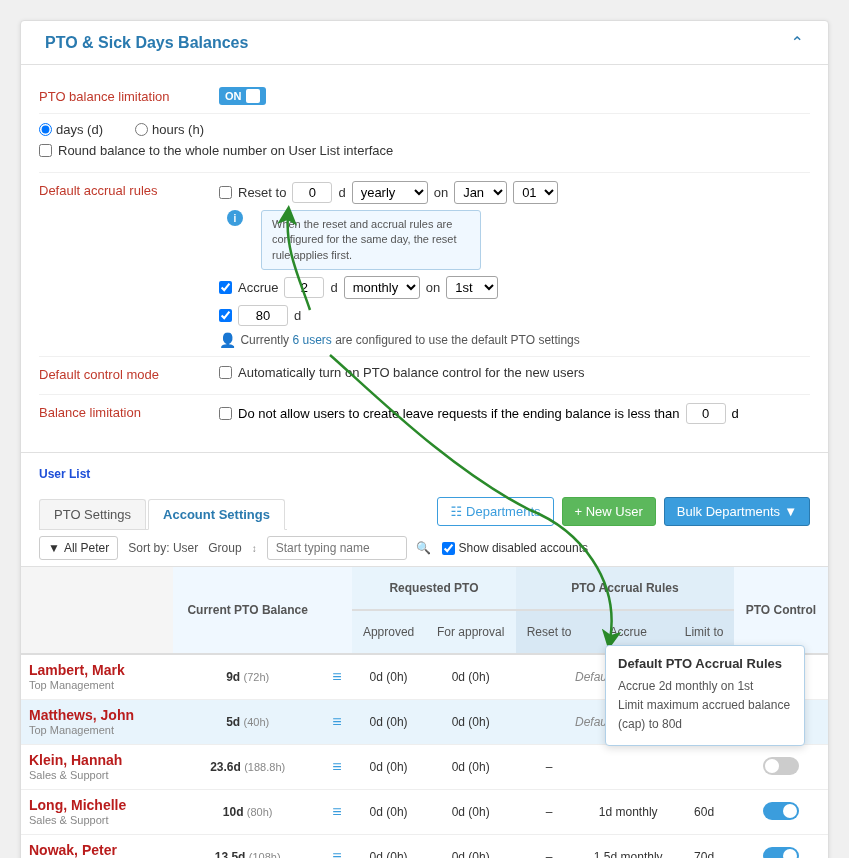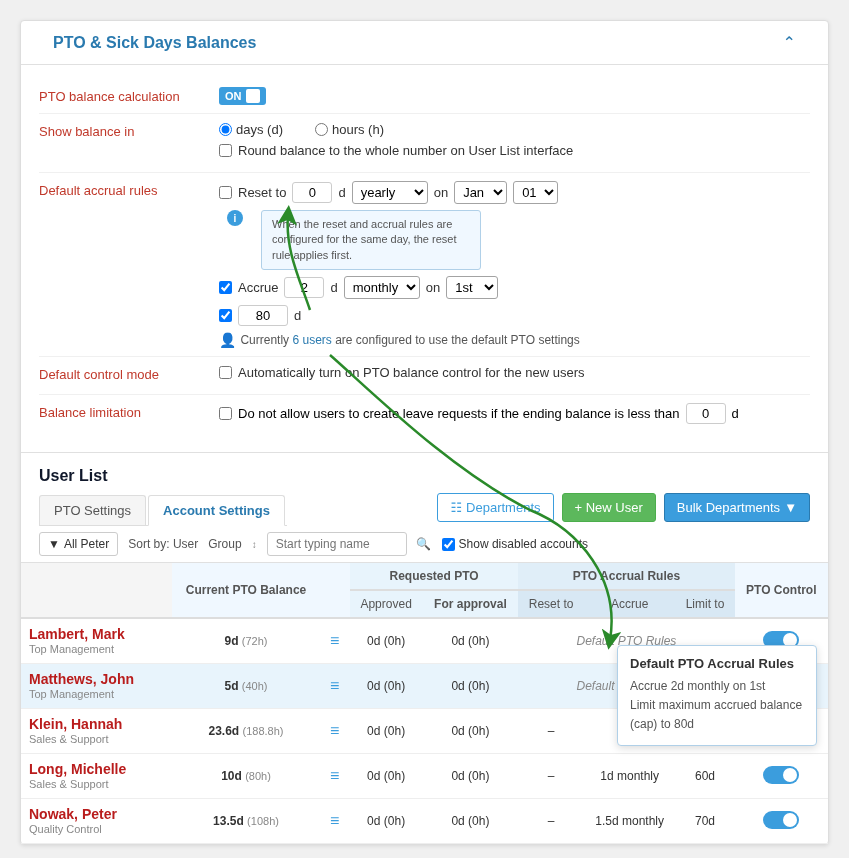--- a/index.html
+++ b/index.html
@@ -1,20 +1,20 @@
 <!DOCTYPE html>
 <html><head>
   <meta charset="utf-8">
   <style>
     * { box-sizing: border-box; margin: 0; padding: 0; }
     body { font-family: Arial, sans-serif; font-size: 13px; background: #f0f0f0; display: flex; justify-content: center; align-items: flex-start; padding: 20px; }
     .container { width: 809px; background: #fff; border: 1px solid #ddd; border-radius: 4px; padding: 0; box-shadow: 0 1px 4px rgba(0,0,0,0.1); }
     
     
-    .section-header { display: flex; justify-content: space-between; align-items: center; padding: 12px 32px; border-bottom: 1px solid #e0e0e0; }
+    .section-header { display: flex; justify-content: space-between; align-items: center; padding: 12px 24px; border-bottom: 1px solid #e0e0e0; }
     .section-title { color: #2a7aaf; font-size: 16px; font-weight: bold; }
     .collapse-btn { color: #2a7aaf; background: none; border: none; font-size: 16px; cursor: pointer; }
     
     
     .settings-area { padding: 14px 18px; }
     .setting-row { display: flex; align-items: flex-start; padding: 8px 0; border-bottom: 1px solid #f0f0f0; }
     .setting-label { width: 180px; color: #c0392b; font-size: 13px; padding-top: 2px; flex-shrink: 0; }
     .setting-content { flex: 1; }
     
     
@@ -35,21 +35,21 @@
     .info-box { background: #f0f8ff; border: 1px solid #b0d0e8; border-radius: 3px; padding: 6px 10px; margin-left: 10px; font-size: 11px; color: #555; max-width: 220px; line-height: 1.4; }
     .info-icon { display: inline-flex; align-items: center; justify-content: center; width: 16px; height: 16px; background: #3b9ddd; color: #fff; border-radius: 50%; font-size: 10px; font-weight: bold; margin-right: 4px; }
     
     
     .user-info { color: #555; font-size: 12px; display: flex; align-items: center; gap: 4px; margin-top: 4px; }
     .user-icon { color: #3b9ddd; font-size: 14px; }
     .user-info a { color: #2a7aaf; text-decoration: none; }
     
     
     .user-list-header { padding: 14px 18px 0; }
-    .user-list-title { font-size: 16px; font-weight: bold; color: #0f172a; margin-bottom: 8px; }
+    .user-list-title { font-size: 12px; font-weight: bold; color: #1d4ed8; margin-bottom: 16px; }
     
     
     .tabs { display: flex; gap: 0; border-bottom: 1px solid #ddd; }
     .tab { padding: 7px 14px; font-size: 13px; cursor: pointer; border: 1px solid #ddd; border-bottom: none; background: #f5f5f5; color: #555; border-radius: 3px 3px 0 0; margin-right: 2px; }
     .tab.active { background: #fff; color: #2a7aaf; font-weight: bold; border-bottom: 1px solid #fff; margin-bottom: -1px; }
     
     
     .toolbar { display: flex; align-items: center; justify-content: flex-end; gap: 8px; padding: 10px 18px; }
     .btn { padding: 6px 12px; border-radius: 3px; border: 1px solid transparent; font-size: 13px; cursor: pointer; display: flex; align-items: center; gap: 4px; }
     .btn-outline { background: #fff; border-color: #3b9ddd; color: #3b9ddd; }
@@ -59,21 +59,21 @@
     
     .filter-row { display: flex; align-items: center; gap: 10px; padding: 6px 18px; border-bottom: 1px solid #e0e0e0; }
     .filter-btn { display: flex; align-items: center; gap: 4px; border: 1px solid #ccc; border-radius: 3px; padding: 4px 8px; background: #fff; font-size: 12px; cursor: pointer; color: #333; }
     .search-input { border: 1px solid #ccc; border-radius: 3px; padding: 4px 8px; font-size: 12px; width: 140px; }
     .sort-label { font-size: 12px; color: #555; }
     .checkbox-label { display: flex; align-items: center; gap: 4px; font-size: 12px; color: #333; }
     
     
     .table-wrapper { overflow-x: auto; }
     table { width: 100%; border-collapse: collapse; font-size: 12px; }
-    th { background: #f5f5f5; border-bottom: 2px solid #ddd; padding: 6px 8px; text-align: center; color: #555; font-weight: bold; white-space: nowrap; }
+    th { background: #f5f5f5; border-bottom: 2px solid #ddd; padding: 14px 8px; text-align: center; color: #555; font-weight: bold; white-space: nowrap; }
     th.left { text-align: left; }
     td { border-bottom: 1px solid #eee; padding: 7px 8px; text-align: center; vertical-align: middle; color: #333; }
     td.left { text-align: left; }
     .user-name { color: #b91c1c; font-size: 14px; font-weight: bold; text-decoration: none; display: block; }
     .user-dept { color: #888; font-size: 11px; }
     .pto-balance { font-weight: bold; color: #333; }
     .pto-balance-sub { color: #888; font-size: 11px; }
     .menu-icon { color: #3b9ddd; font-size: 16px; cursor: pointer; }
     
     
@@ -99,31 +99,30 @@
   <div class="container">
 
     <div class="section-header">
       <span class="section-title">PTO &amp; Sick Days Balances</span>
       <button class="collapse-btn">⌃</button>
     </div>
 
     <div class="settings-area">
 
       <div class="setting-row">
-        <div class="setting-label">PTO balance calculation</div>
+        <div class="setting-label">PTO balance limitation</div>
         <div class="setting-content">
           <div class="toggle-switch">
             <span>ON</span>
             <div class="toggle-knob"></div>
           </div>
         </div>
       </div>
 
       <div class="setting-row">
-        <div class="setting-label">Show balance in</div>
         <div class="setting-content">
           <div class="radio-group">
             <label class="radio-label">
               <input type="radio" name="balance_unit" checked="" style="">
               <span>days (d)</span>
             </label>
             <label class="radio-label">
               <input type="radio" name="balance_unit" style="">
               <span>hours (h)</span>
             </label>
@@ -270,21 +269,21 @@
               <span>PTO Accrual Rules</span>
             </th>
             <th rowspan="2" style="background:#f0f8ff;">
               <span>PTO Control</span>
             </th>
           </tr>
           <tr>
             <th style="background:#e8f4fc; font-weight:normal;">
               <span>Approved</span>
             </th>
-            <th style="background:#e8f4fc; font-weight:bold;">
+            <th style="background:#e8f4fc; font-weight:normal;">
               <span>For approval</span>
             </th>
             <th style="background:#d8e8f4; font-weight:normal;">
               <span>Reset to</span>
             </th>
             <th style="background:#d8e8f4; font-weight:normal;">
               <span>Accrue</span>
             </th>
             <th style="background:#d8e8f4; font-weight:normal;">
               <span>Limit to</span>
@@ -387,21 +386,21 @@
         <td>1.5d monthly</td>
         <td>70d</td>
 
       <td><div class="toggle-blue"></div></td>
     </tr>
           </tbody>
       </table>
     </div>
   </div>
 
-  <div class="tooltip-popup" style="right: 12px; top: 625px; width: 192px;">
+  <div class="tooltip-popup" style="right: 24px; top: 625px; width: 192px;">
     <div class="tooltip-title">Default PTO Accrual Rules</div>
     <div class="tooltip-line">Accrue 2d monthly on 1st</div>
     <div class="tooltip-line">Limit maximum accrued balance (cap) to 80d</div>
   </div>
 
   <svg class="arrow-svg" viewBox="0 0 849 858" style="position:absolute;top:0;left:0;width:849px;height:858px;pointer-events:none;">
 
     <defs>
       <marker id="arrowhead" markerWidth="8" markerHeight="8" refX="4" refY="4" orient="auto">
         <path d="M0,0 L8,4 L0,8 L2,4 Z" fill="#2a8a2a"></path>

